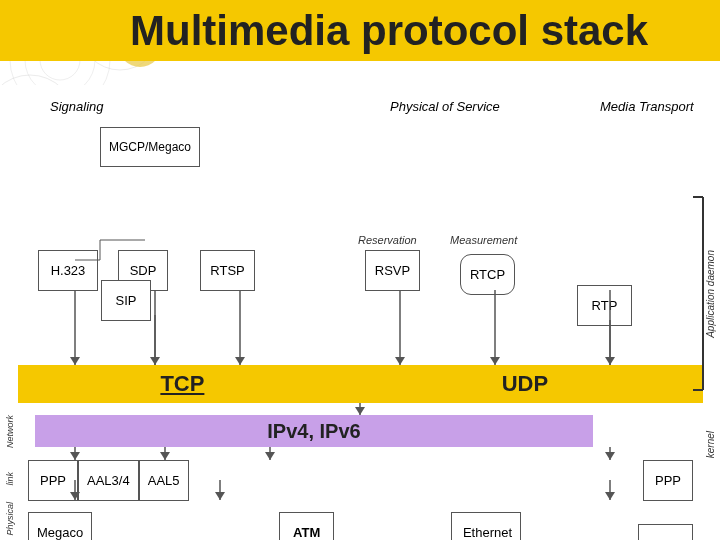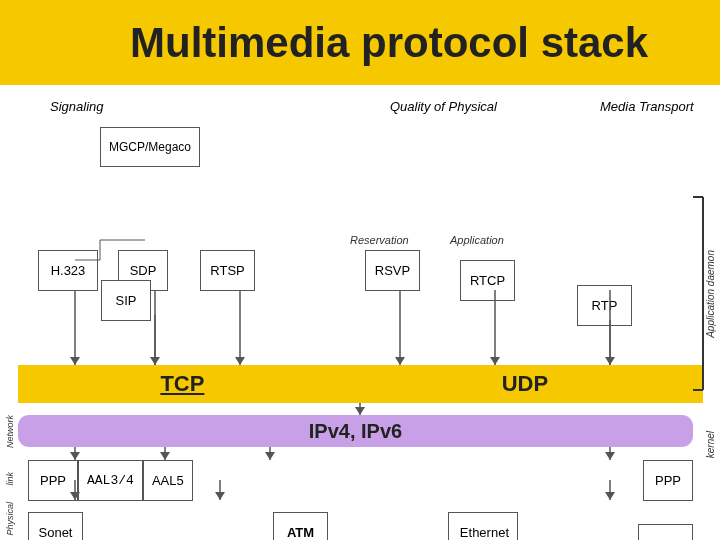--- a/index.html
+++ b/index.html
@@ -10,21 +10,21 @@
       font-family: Arial, sans-serif;
       background: #fff;
       position: relative;
     }
 
     
     .title-bar {
       position: absolute;
       top: 0; left: 0;
       width: 100%;
-      height: 85px;
+      height: 61px;
       background: #f5c800;
       z-index: 1;
       display: flex;
       align-items: center;
       padding-left: 130px;
     }
 
     .title-text {
       font-size: 42px;
       font-weight: bold;
@@ -84,31 +84,30 @@
       text-align: center;
       font-size: 22px;
       font-weight: bold;
       color: #222;
     }
 
     
     .ip-bar {
       position: absolute;
       top: 330px;
-      left: 18px;
-      width: 675px;
+      left: 35px;
+      width: 558px;
       height: 32px;
       background: #c8a0e8;
       display: flex;
       align-items: center;
       justify-content: center;
       font-size: 20px;
       font-weight: bold;
       color: #222;
-      border-radius: 11px;
     }
 
     
     .link-row {
       position: absolute;
       top: 375px;
       left: 18px;
       width: 685px;
       display: flex;
       align-items: center;
@@ -257,54 +256,54 @@
 
     <line x1="703" y1="112" x2="703" y2="305" stroke="#333" stroke-width="2"></line>
     <line x1="693" y1="112" x2="703" y2="112" stroke="#333" stroke-width="2"></line>
     <line x1="693" y1="305" x2="703" y2="305" stroke="#333" stroke-width="2"></line>
   </svg>
 
   <div style="position:absolute;top:12px;left:50px;">
     <span class="section-label">Signaling</span>
   </div>
   <div style="position:absolute;top:12px;left:390px;">
-    <span class="section-label">Quality of Physical</span>
+    <span class="section-label">Physical of Service</span>
   </div>
   <div style="position:absolute;top:12px;left:600px;">
     <span class="section-label">Media Transport</span>
   </div>
 
   <div class="proto-box" style="position:absolute;top:42px;left:100px;font-size:12px;">
     <span>MGCP/Megaco</span>
   </div>
 
-  <div style="position:absolute;top:145px;left:350px;">
+  <div style="position:absolute;top:145px;left:358px;">
     <span class="sub-label">Reservation</span>
   </div>
   <div style="position:absolute;top:145px;left:450px;">
-    <span class="sub-label">Application</span>
+    <span class="sub-label">Measurement</span>
   </div>
 
   <div class="proto-box" style="position:absolute;top:165px;left:38px;min-width:60px;">
     <span>H.323</span>
   </div>
 
   <div class="proto-box" style="position:absolute;top:165px;left:118px;min-width:50px;">
     <span>SDP</span>
   </div>
 
   <div class="proto-box" style="position:absolute;top:165px;left:200px;min-width:55px;">
     <span>RTSP</span>
   </div>
 
   <div class="proto-box" style="position:absolute;top:165px;left:365px;min-width:55px;">
     <span>RSVP</span>
   </div>
 
-  <div class="proto-box" style="position:absolute;top:175px;left:460px;min-width:55px;">
+  <div class="proto-box" style="position:absolute;top:169px;left:460px;min-width:55px;border-radius:11px;">
     <span>RTCP</span>
   </div>
 
   <div class="proto-box" style="position:absolute;top:195px;left:101px;min-width:50px;">
     <span>SIP</span>
   </div>
 
 
   <div class="proto-box" style="position:absolute;top:200px;left:577px;min-width:55px;">
     <span>RTP</span>
@@ -322,39 +321,39 @@
   <div class="ip-bar">
     <span>IPv4, IPv6</span>
   </div>
 
   <div class="link-row">
 
     <div class="proto-box" style="min-width:50px;text-align:center;">
       <span>PPP</span>
     </div>
 
-    <div class="proto-box" style="min-width:55px;text-align:center;font-family:Liberation Mono, monospace;">
+    <div class="proto-box" style="min-width:55px;text-align:center;">
       <span>AAL3/4</span>
     </div>
 
     <div class="proto-box" style="min-width:50px;text-align:center;">
       <span>AAL5</span>
     </div>
 
     <div style="flex:1;"></div>
 
     <div class="proto-box" style="min-width:50px;text-align:center;">
       <span>PPP</span>
     </div>
   </div>
 
   <div class="phys-row">
 
     <div class="proto-box" style="min-width:55px;text-align:center;">
-      <span>Sonet</span>
+      <span>Megaco</span>
     </div>
 
     <div class="proto-box" style="min-width:55px;text-align:center;margin-left:70px;font-weight:bold;">
       <span>ATM</span>
     </div>
 
     <div class="proto-box" style="min-width:70px;text-align:right;">
       <span>Ethernet</span>
     </div>
 

